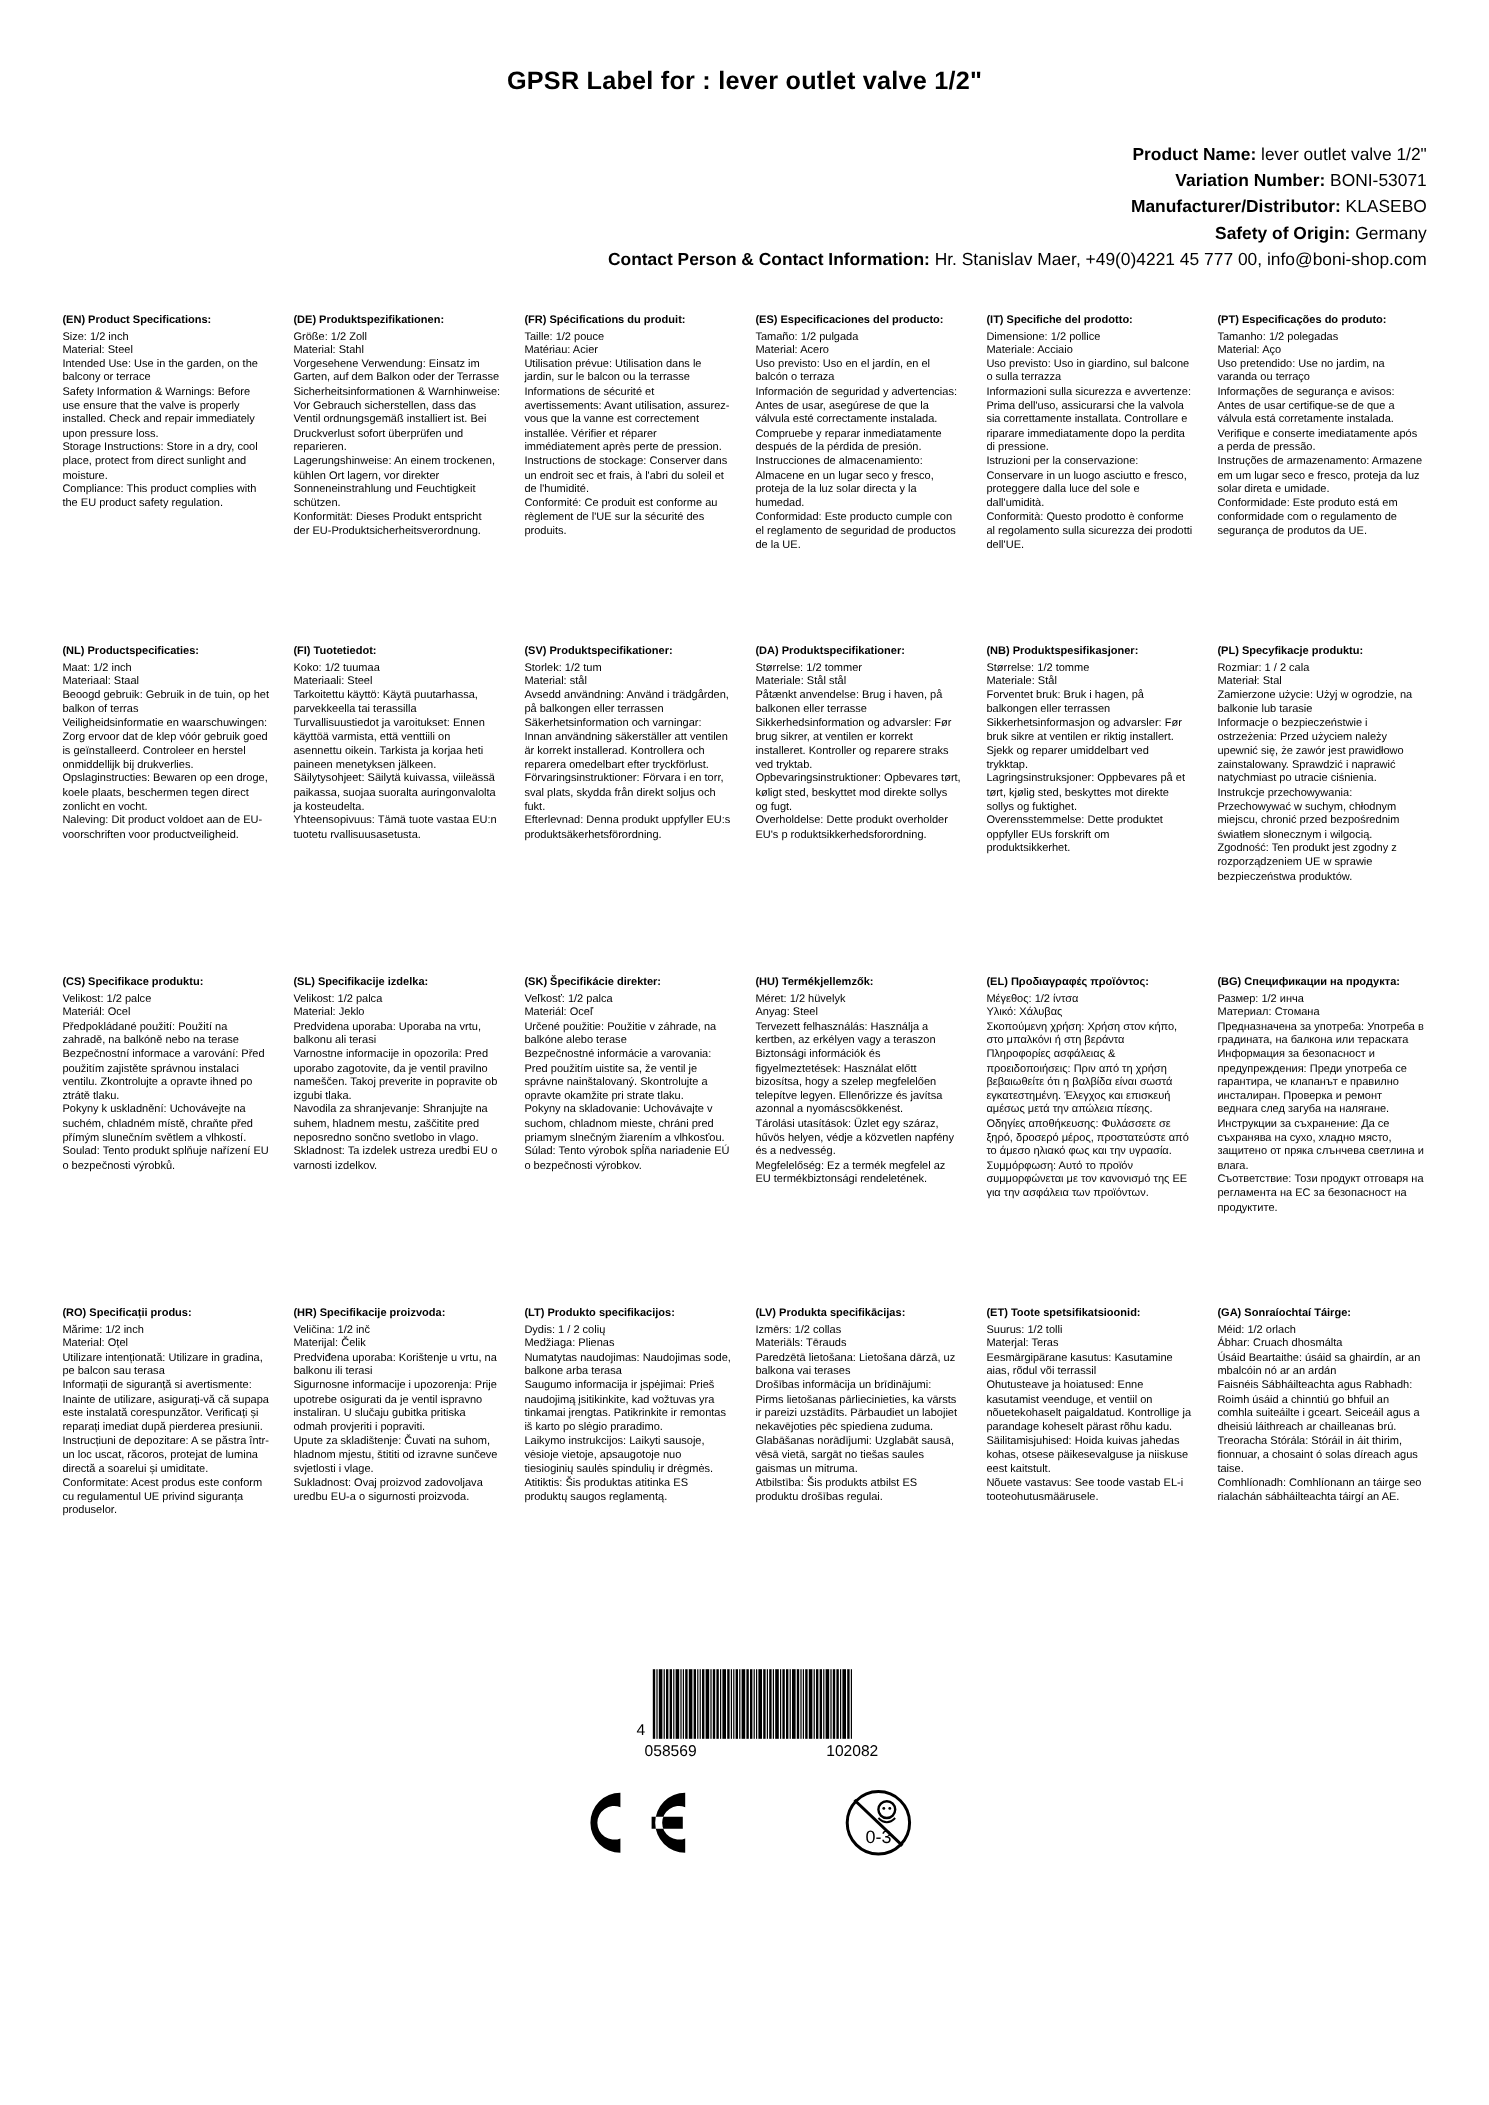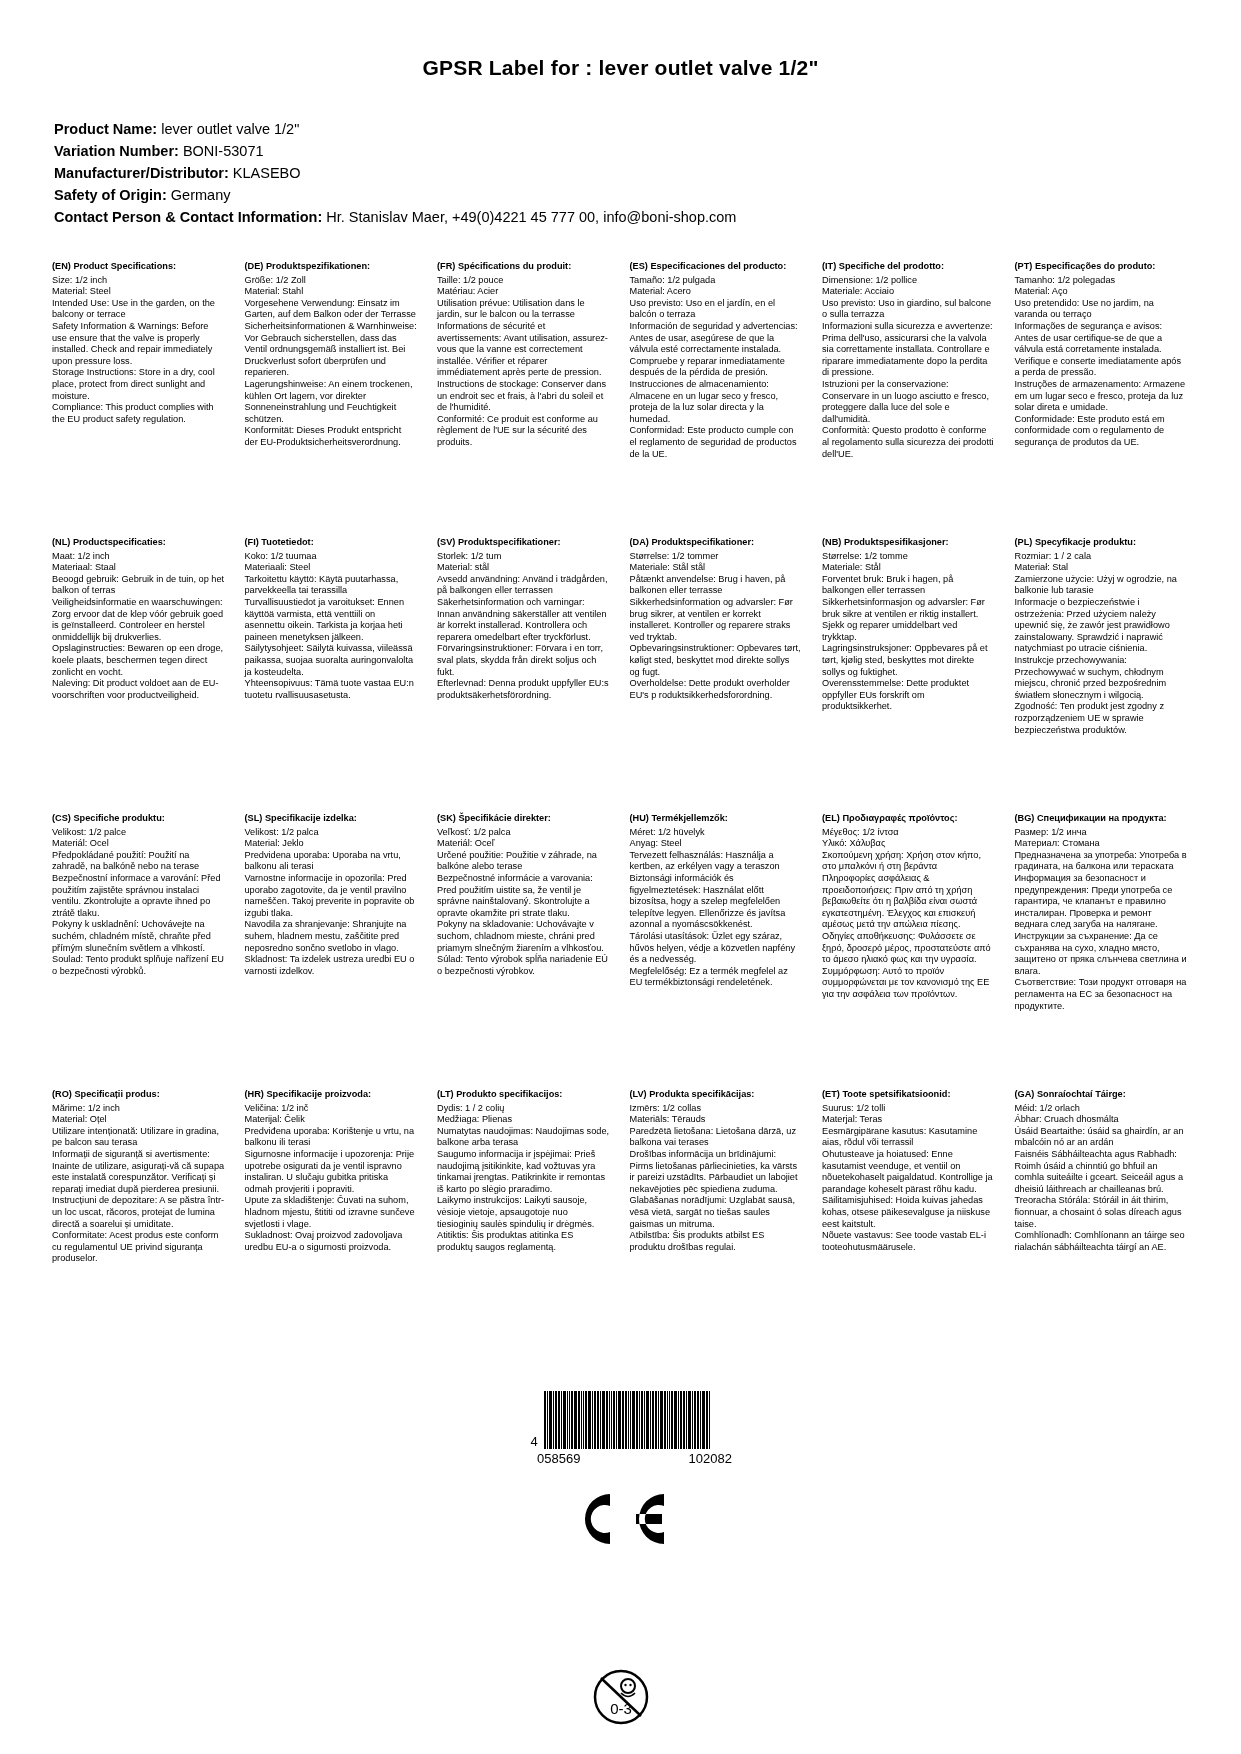--- a/index.html
+++ b/index.html
@@ -24,20 +24,21 @@
   .doc-title {
     text-align: center;
     font-size: 21px;
     font-weight: bold;
     margin: 12px 0 40px 0;
     letter-spacing: 0.2px;
   }
   .meta {
     margin: 0 0 34px 0;
     padding-left: 2px;
+    text-align: right;
   }
   .meta-row {
     font-size: 14.5px;
     line-height: 19px;
     margin-bottom: 3px;
   }
   .meta-label {
     font-weight: bold;
   }
   .meta-value {
@@ -100,21 +101,20 @@
     font-size: 13px;
     margin-top: 2px;
     padding-left: 28px;
   }
   .marks {
     margin-top: 22px;
     display: flex;
     align-items: center;
     justify-content: center;
     gap: 112px;
-    flex-direction: column;
   }
   .ce-mark {
     display: block;
   }
   .age-mark {
     display: block;
   }
 </style>
 </head>
 <body>
@@ -252,21 +252,21 @@
       <span class="spec-title">(PL) Specyfikacje produktu:</span>
       <span class="spec-body">Rozmiar: 1 / 2 cala
 Materiał: Stal
 Zamierzone użycie: Użyj w ogrodzie, na balkonie lub tarasie
 Informacje o bezpieczeństwie i ostrzeżenia: Przed użyciem należy upewnić się, że zawór jest prawidłowo zainstalowany. Sprawdzić i naprawić natychmiast po utracie ciśnienia.
 Instrukcje przechowywania: Przechowywać w suchym, chłodnym miejscu, chronić przed bezpośrednim światłem słonecznym i wilgocią.
 Zgodność: Ten produkt jest zgodny z rozporządzeniem UE w sprawie bezpieczeństwa produktów.</span>
     </div>
 
     <div class="spec-cell">
-      <span class="spec-title">(CS) Specifiche produktu:</span>
+      <span class="spec-title">(CS) Specifikace produktu:</span>
       <span class="spec-body">Velikost: 1/2 palce
 Materiál: Ocel
 Předpokládané použití: Použití na zahradě, na balkóně nebo na terase
 Bezpečnostní informace a varování: Před použitím zajistěte správnou instalaci ventilu. Zkontrolujte a opravte ihned po ztrátě tlaku.
 Pokyny k uskladnění: Uchovávejte na suchém, chladném místě, chraňte před přímým slunečním světlem a vlhkostí.
 Soulad: Tento produkt splňuje nařízení EU o bezpečnosti výrobků.</span>
     </div>
     <div class="spec-cell">
       <span class="spec-title">(SL) Specifikacije izdelka:</span>
       <span class="spec-body">Velikost: 1/2 palca

